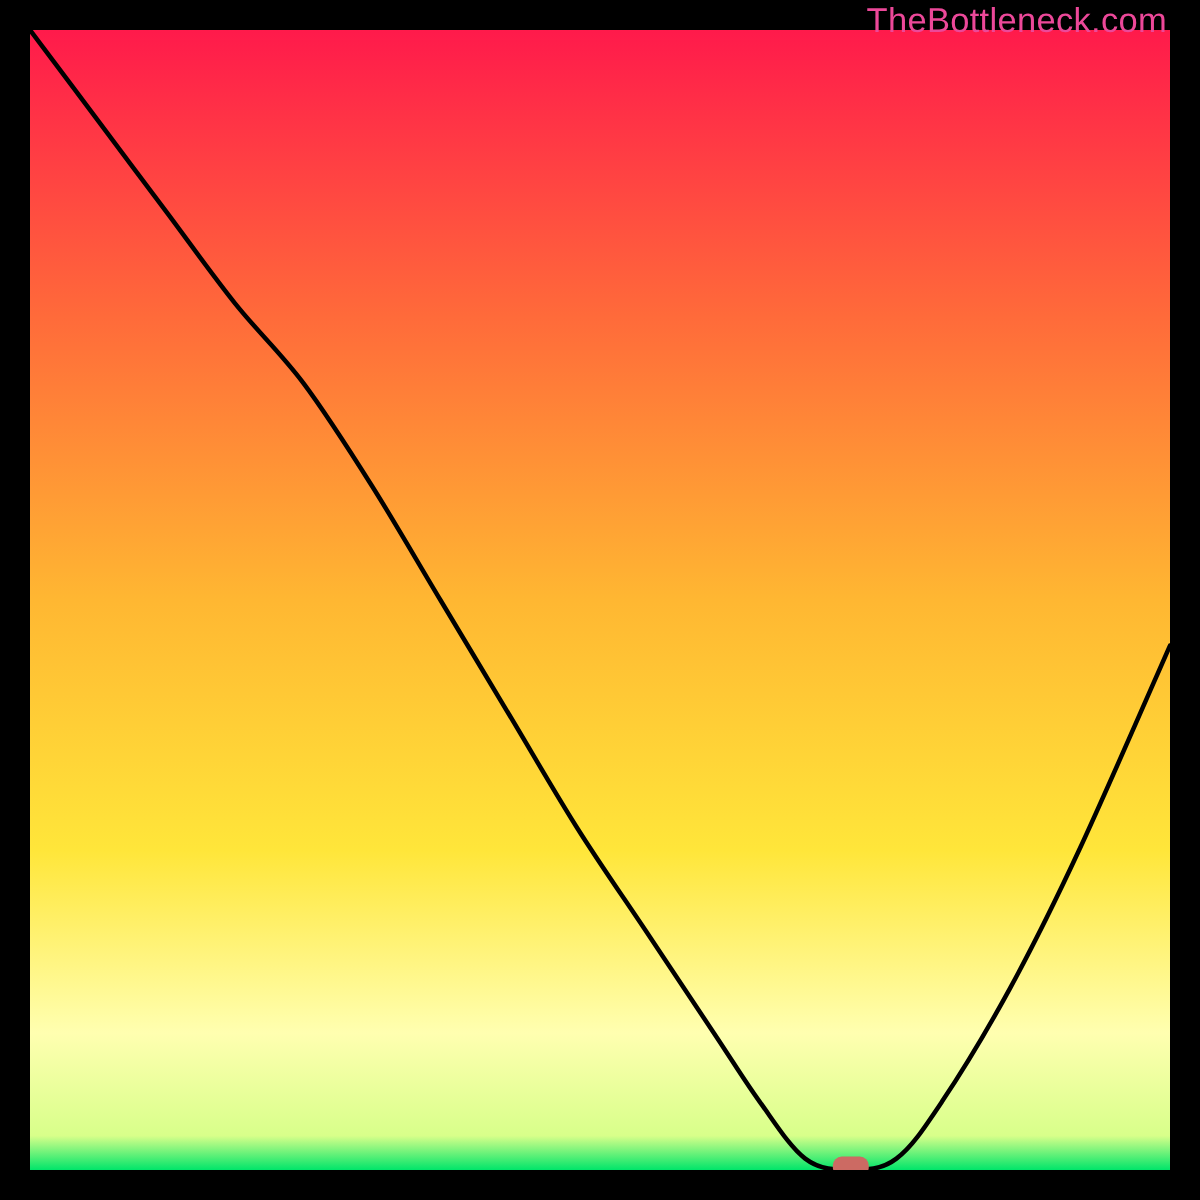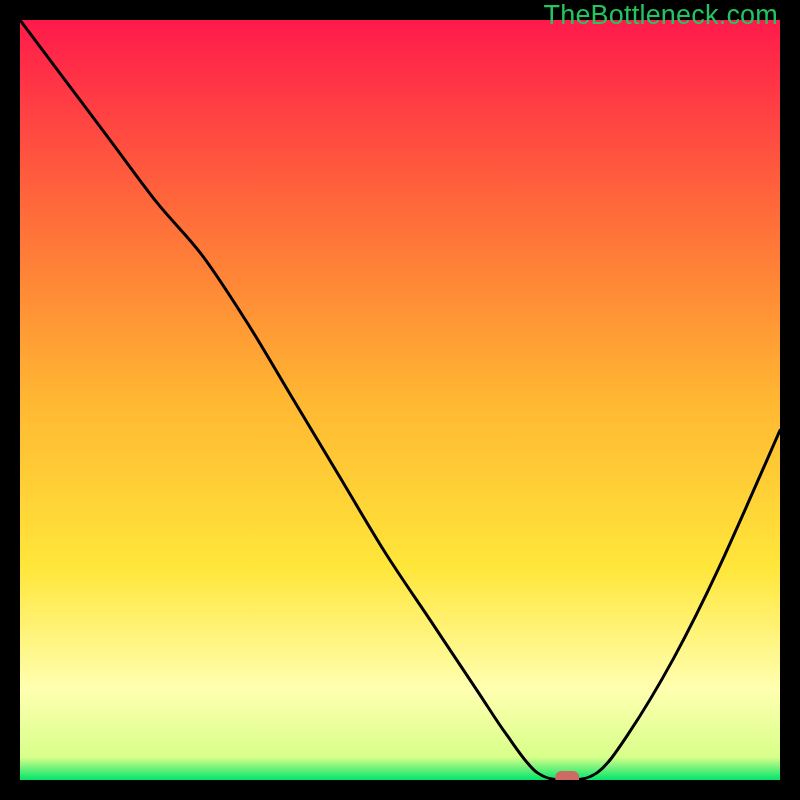--- a/index.html
+++ b/index.html
@@ -23,22 +23,22 @@
     left: 0;
     top: 0;
     width: 760px;
     height: 760px;
   }
   .watermark {
     position: absolute;
     top: 0px;
     right: 22px;
     font-family: Arial, Helvetica, sans-serif;
-    font-size: 27px;
-    color: #22c55e;
+    font-size: 23px;
+    color: #ec4899;
     letter-spacing: 0.2px;
   }
 </style>
 </head>
 <body>
 
 <div class="frame">
   <svg class="plot" viewBox="0 0 760 760" preserveAspectRatio="none">
     <defs>
       <linearGradient id="bg-grad" x1="0" y1="0" x2="0" y2="1">

